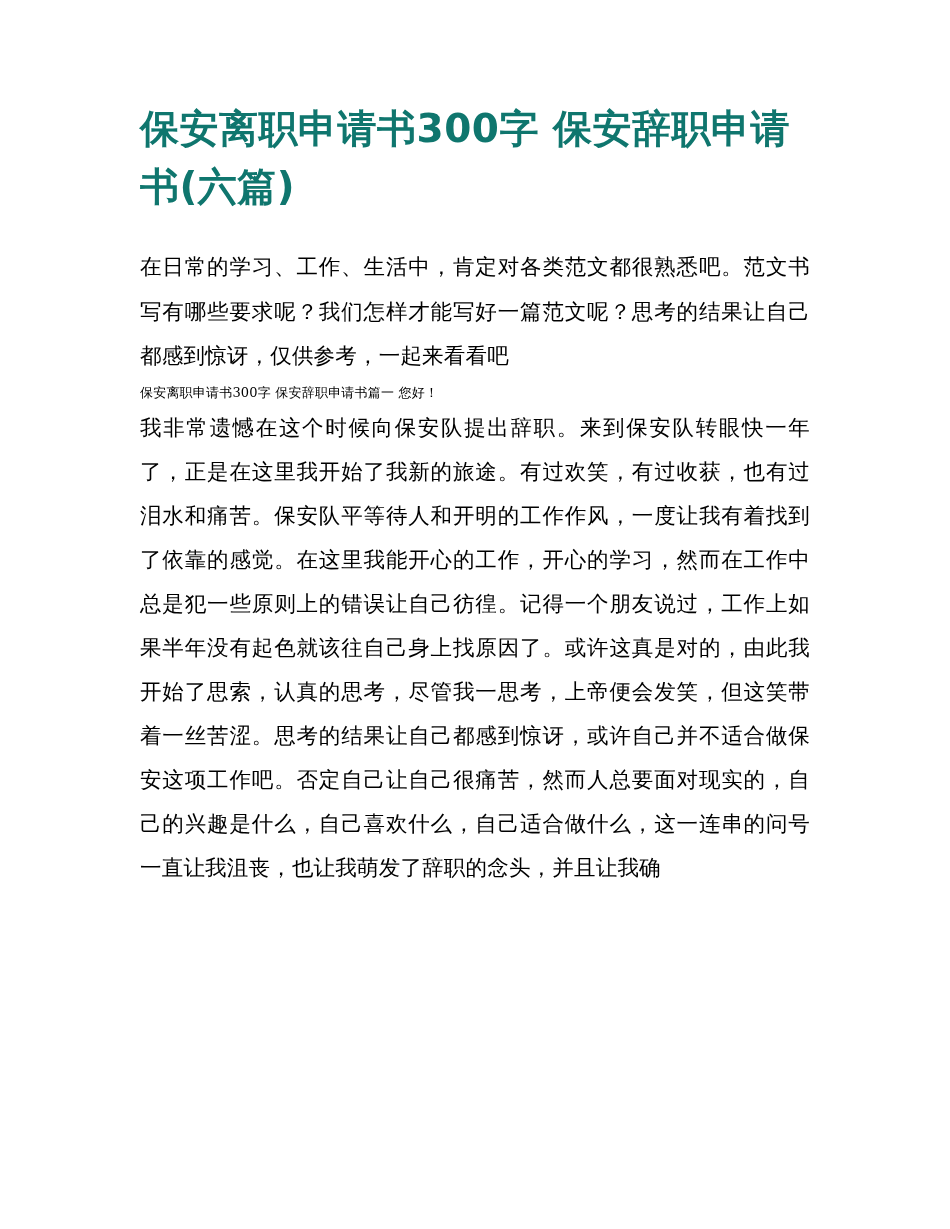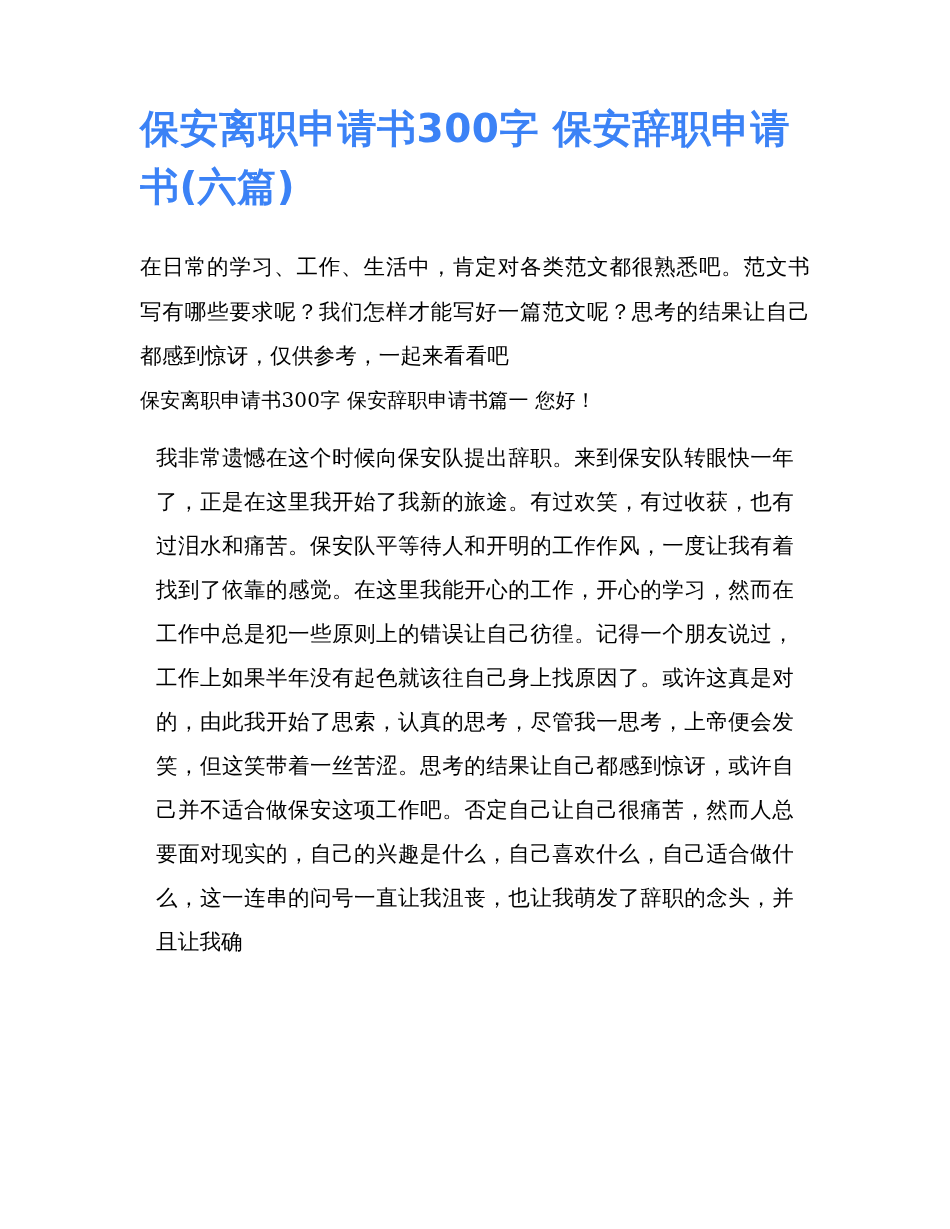--- a/index.html
+++ b/index.html
@@ -18,42 +18,42 @@
     font-family: "DejaVu Serif", "Liberation Serif", serif;
     color: #000000;
   }
   .doc-title {
     font-family: "DejaVu Sans", "Liberation Sans", sans-serif;
     font-size: 39px;
     font-weight: 700;
     line-height: 1.48;
     letter-spacing: 0.5px;
     margin: 0 0 30px 0;
-    color: #3b82f6;
+    color: #0f766e;
   }
   .intro {
     font-family: "DejaVu Serif", "Liberation Serif", serif;
     font-size: 21.5px;
     line-height: 2.05;
     margin: 0 0 2px 0;
     text-align: justify;
     letter-spacing: 0.2px;
   }
   .subhead {
     font-family: "DejaVu Serif", "Liberation Serif", serif;
-    font-size: 20px;
+    font-size: 13px;
     line-height: 2.0;
     margin: 0;
     letter-spacing: 0.2px;
   }
   .body-par {
     font-family: "DejaVu Serif", "Liberation Serif", serif;
     font-size: 21.5px;
     line-height: 2.05;
-    margin: 16px;
+    margin: 0;
     text-align: justify;
     letter-spacing: 0.2px;
   }
 </style>
 </head>
 <body>
 
 <div class="page">
   <h1 class="doc-title">保安离职申请书300字 保安辞职申请书(六篇)</h1>
   <p class="intro">在日常的学习、工作、生活中，肯定对各类范文都很熟悉吧。范文书写有哪些要求呢？我们怎样才能写好一篇范文呢？思考的结果让自己都感到惊讶，仅供参考，一起来看看吧</p>

